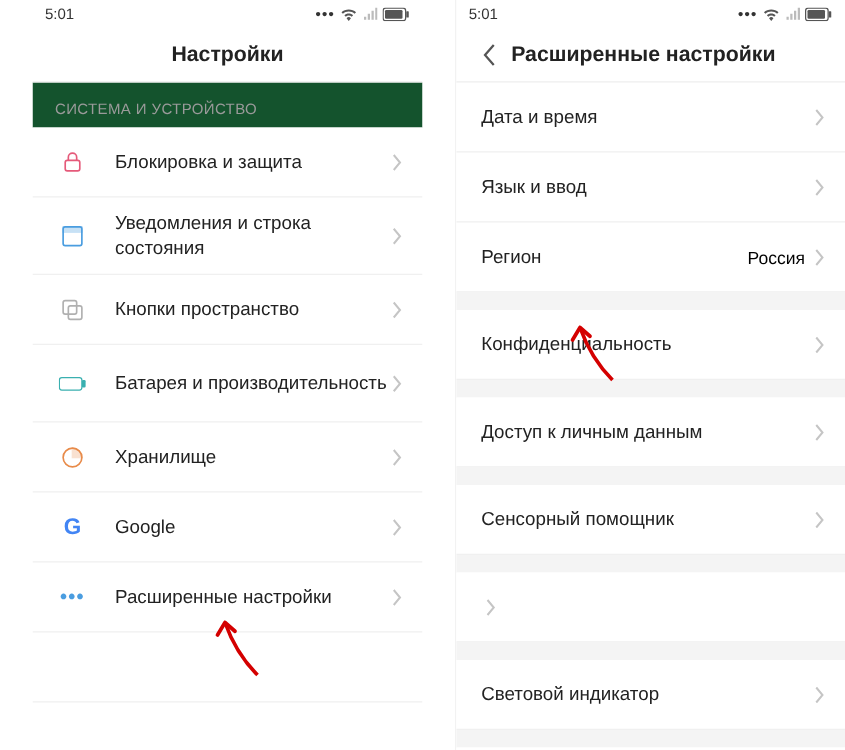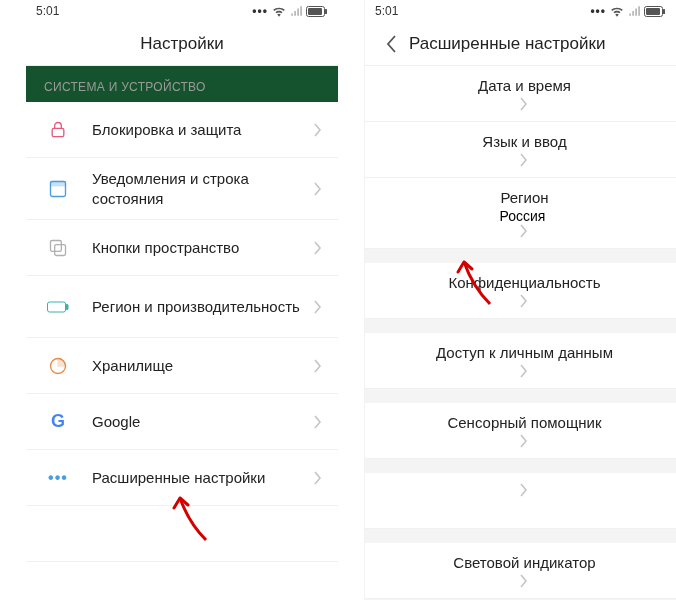--- a/index.html
+++ b/index.html
@@ -36,21 +36,21 @@
     height: 44px;
     display: flex;
     align-items: center;
     justify-content: center;
     position: relative;
     border-bottom: 1px solid #eee;
   }
   .header.left-title { justify-content: flex-start; padding-left: 44px; }
   .header-title {
     font-size: 17px;
-    font-weight: 400;
+    font-weight: 700;
     color: #222;
   }
   .back-btn {
     position: absolute;
     left: 8px;
     top: 0;
     height: 44px;
     width: 36px;
     display: flex;
     align-items: center;
@@ -67,21 +67,21 @@
   .list { background: #fff; }
   .row {
     display: flex;
     align-items: center;
     min-height: 56px;
     padding: 10px 12px 10px 18px;
     border-bottom: 1px solid #f0f0f0;
     position: relative;
   }
   .row.tall { min-height: 62px; }
-  .row.nopad-left { padding-left: 20px; flex-direction: column; }
+  .row.nopad-left { padding-left: 20px; }
   .row .icon {
     width: 28px;
     height: 28px;
     display: flex;
     align-items: center;
     justify-content: center;
     margin-right: 20px;
     flex-shrink: 0;
   }
   .row .label {
@@ -198,21 +198,21 @@
         </span>
     </div>
 
     <div class="row tall">
       <span class="icon ic-battery">
         <svg width="22" height="14" viewBox="0 0 44 22" fill="none" stroke="currentColor" stroke-width="2">
             <rect x="1" y="1" width="36" height="20" rx="4"></rect>
             <rect x="38" y="6" width="4" height="10" rx="1" fill="currentColor"></rect>
           </svg>
       </span>
-      <span class="label">Регион и производительность</span>
+      <span class="label">Батарея и производительность</span>
       <span class="chevron">
           <svg width="8" height="14" viewBox="0 0 8 14">
             <path d="M1 1l5 6-5 6" fill="none" stroke="currentColor" stroke-width="1.6"></path>
           </svg>
         </span>
     </div>
 
     <div class="row">
       <span class="icon ic-storage">
         <svg width="20" height="20" viewBox="0 0 24 24" fill="none" stroke="currentColor" stroke-width="1.6">

